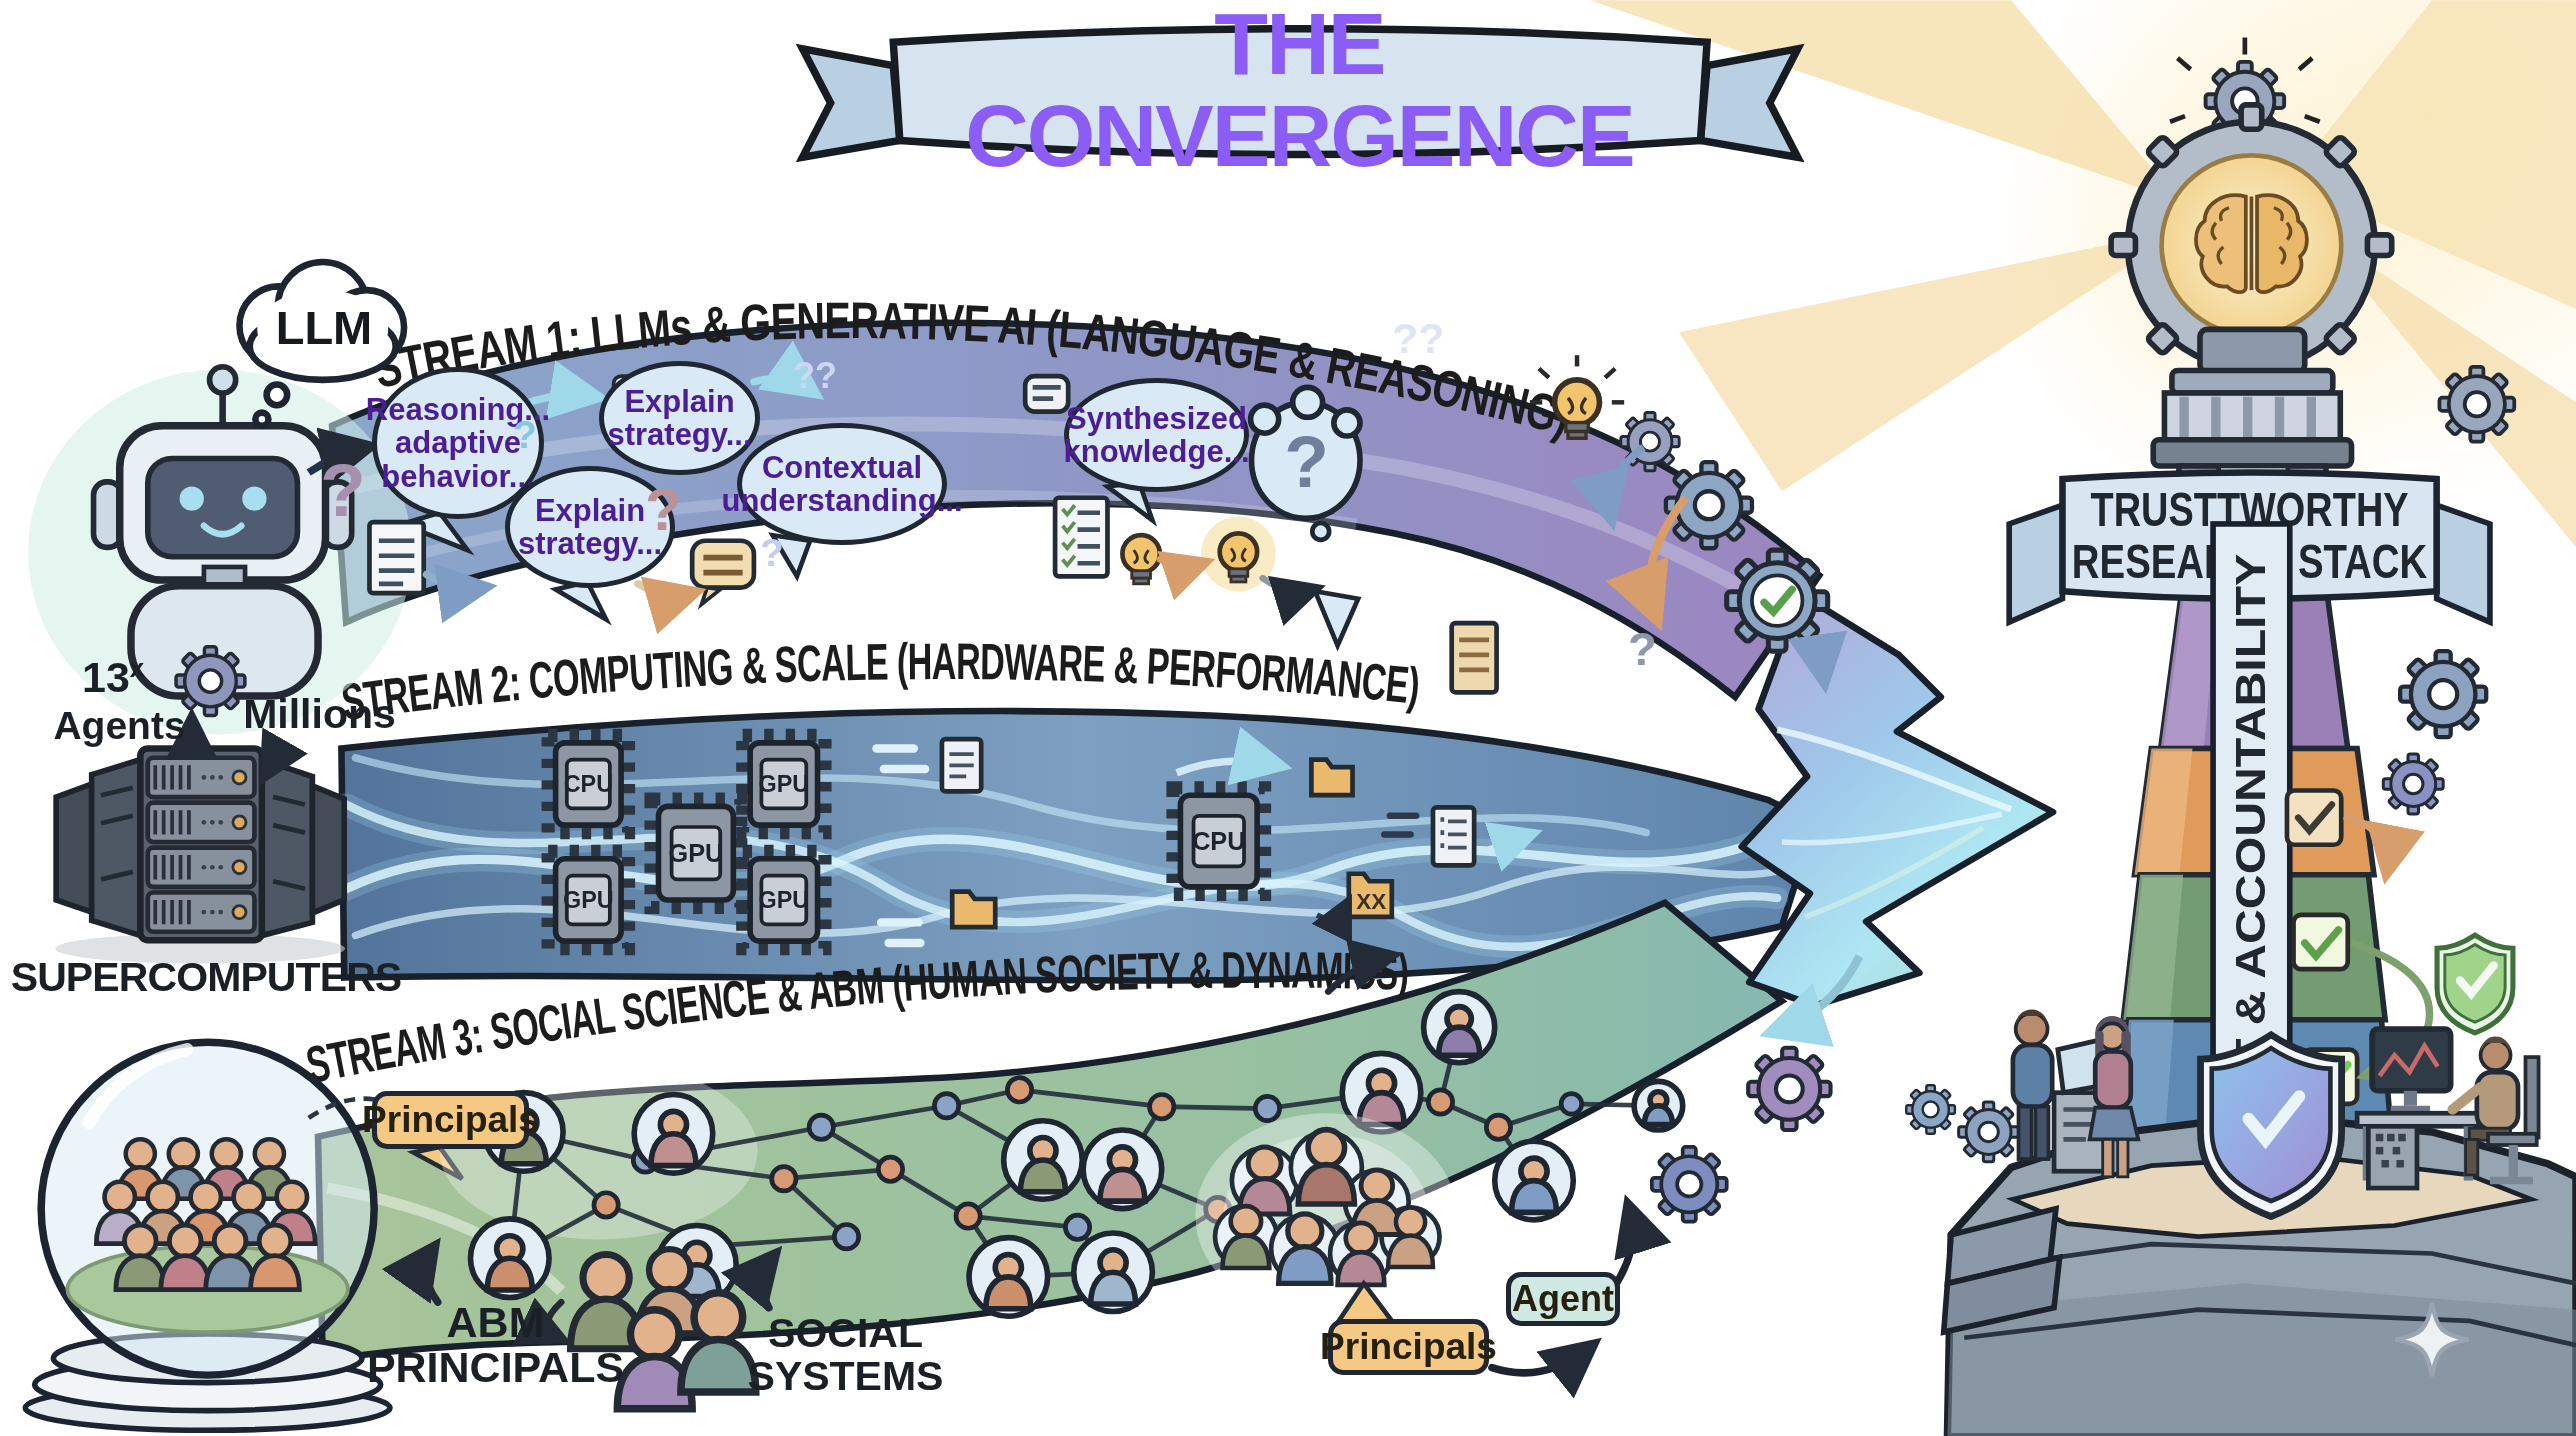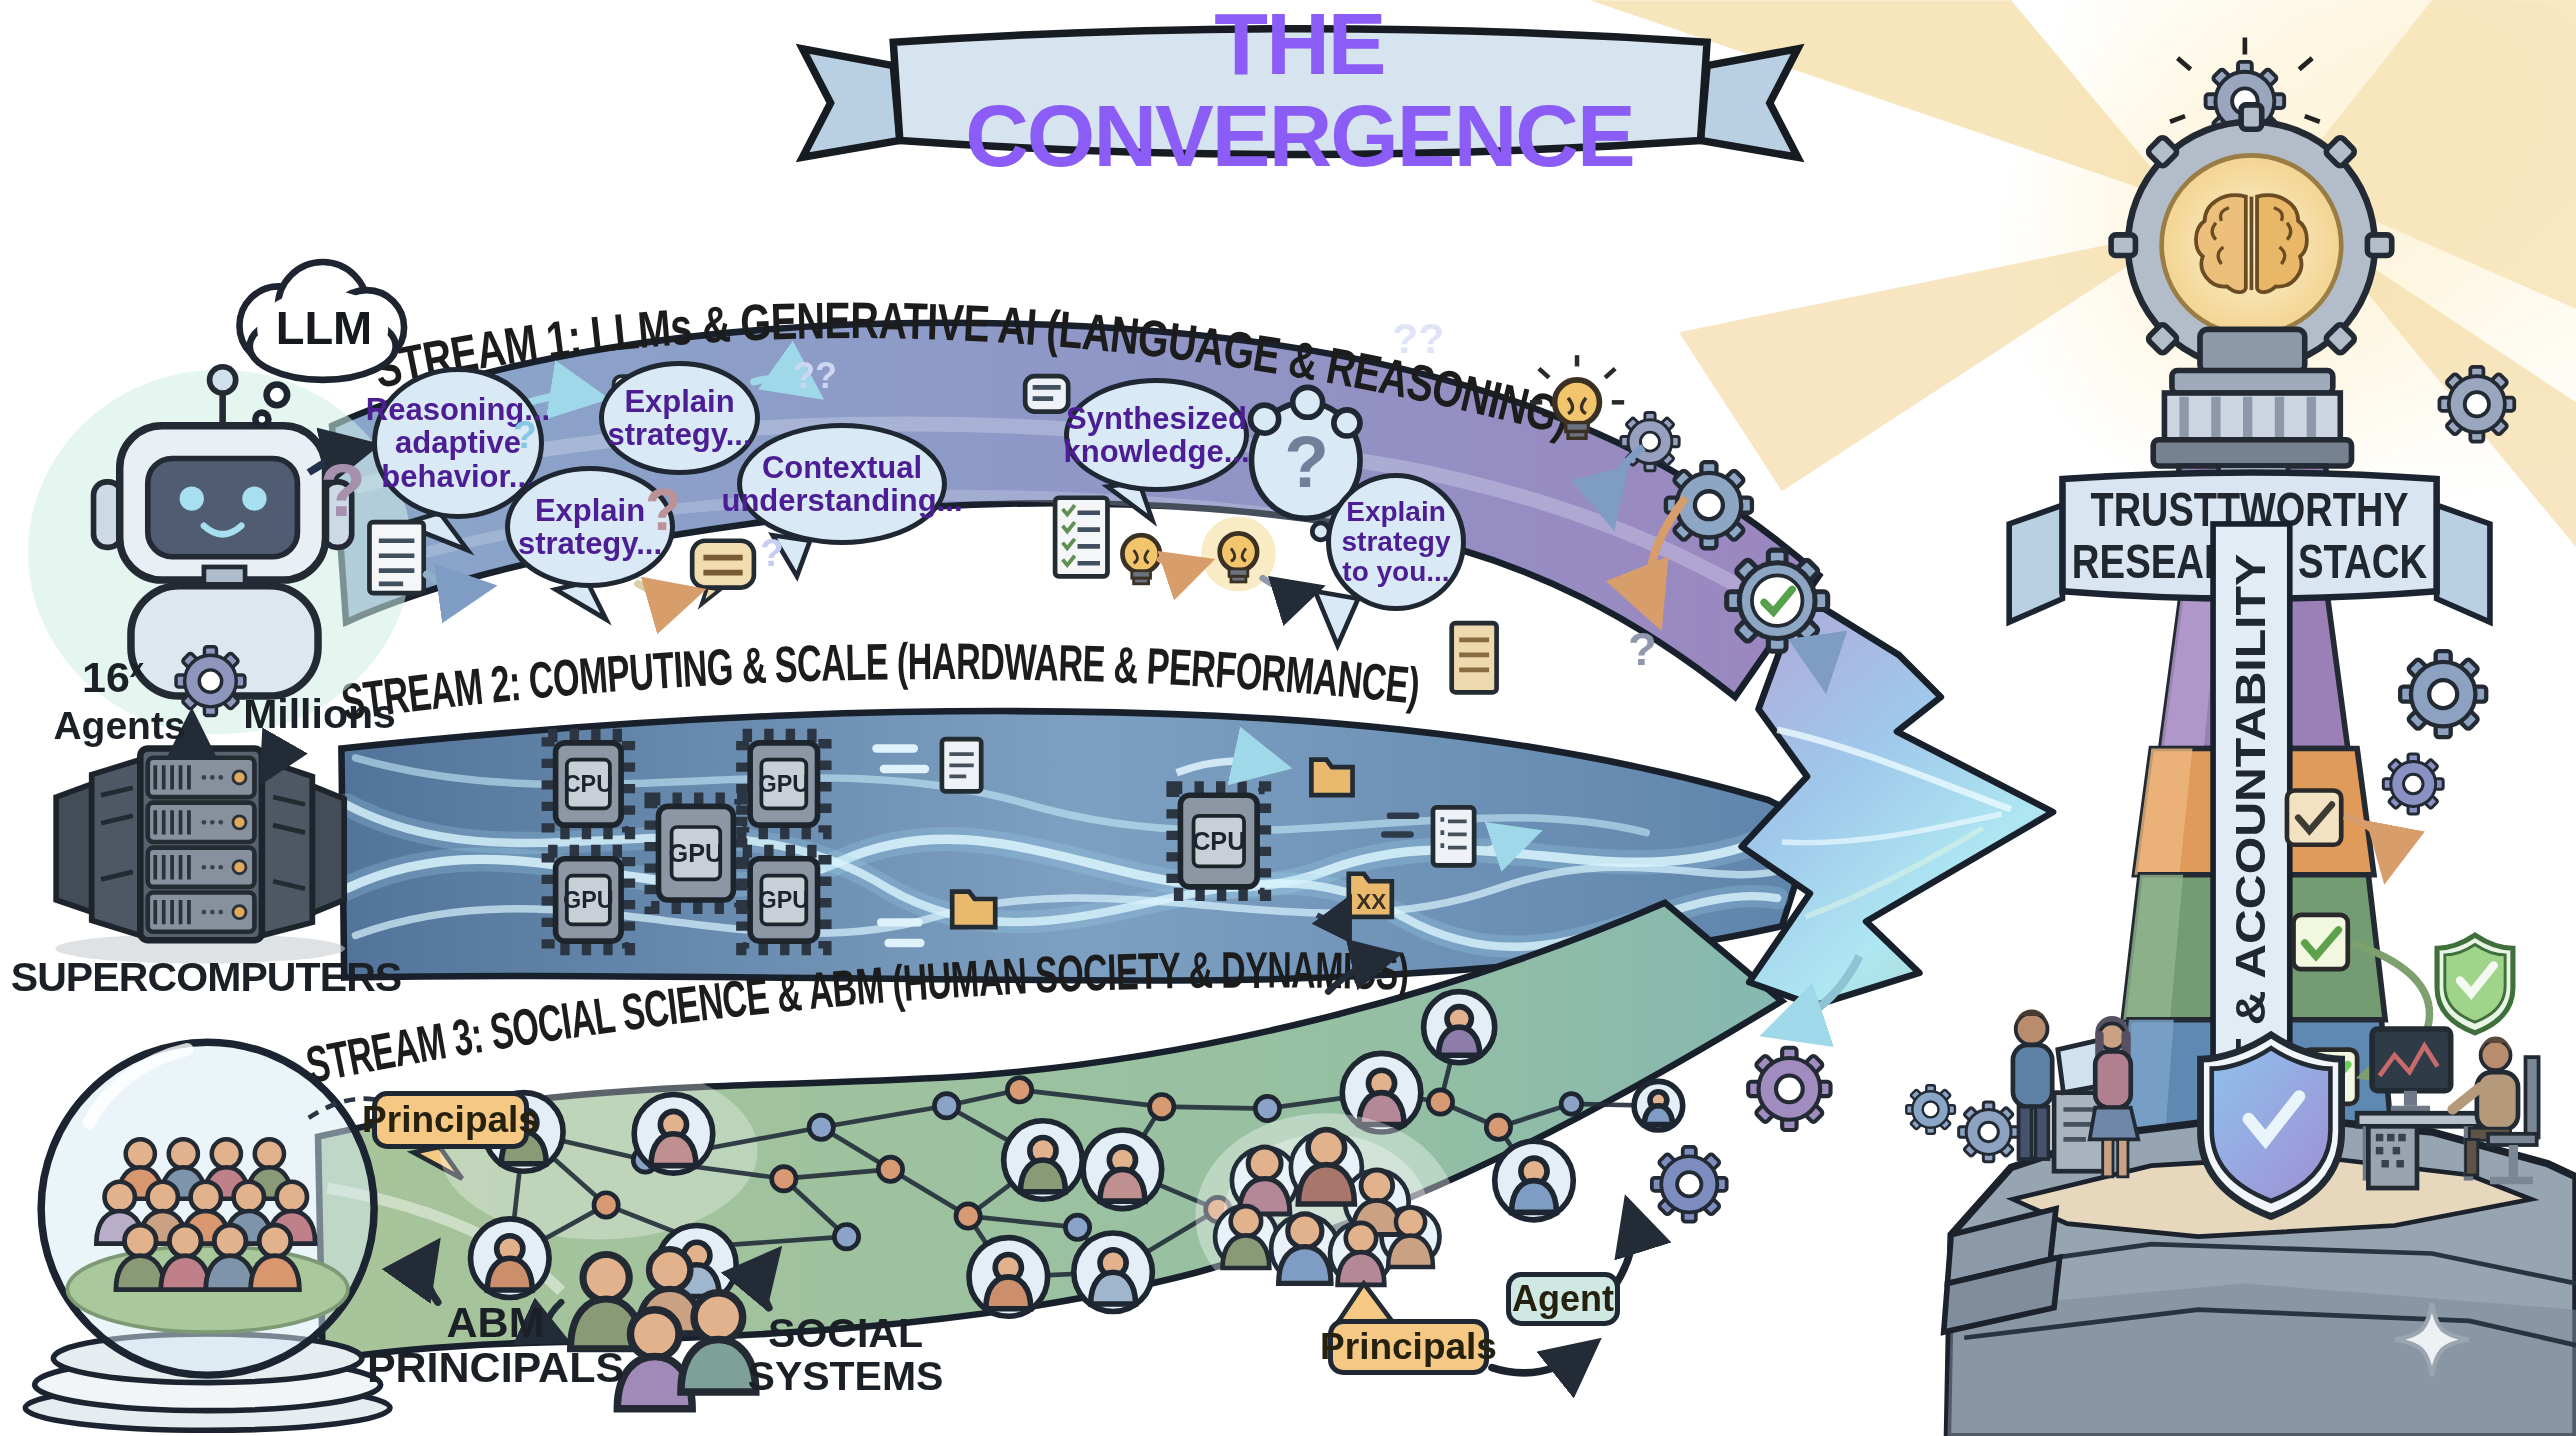--- a/index.html
+++ b/index.html
@@ -685,31 +685,30 @@
 
 
 <div class="abs lbl center" style="left:254px;top:296px;width:140px;height:65px;font-size:47px;color:#16191d;">LLM</div>
 
 <div class="abs bubble" style="left:372px;top:367px;width:172px;height:152px;font-size:31px;">Reasoning... adaptive behavior...</div>
 <div class="abs bubble" style="left:599px;top:361px;width:161px;height:114px;font-size:31px;">Explain strategy...</div>
 <div class="abs bubble" style="left:505px;top:466px;width:170px;height:122px;font-size:31px;">Explain strategy...</div>
 <div class="abs bubble" style="left:737px;top:423px;width:210px;height:122px;font-size:31px;">Contextual understanding...</div>
 <div class="abs bubble" style="left:1064px;top:378px;width:185px;height:114px;font-size:31px;">Synthesized knowledge...</div>
 <div class="abs qmark center" style="left:1274px;top:410px;width:65px;height:103px;font-size:73px;color:#70809b;">?</div>
-<div class="abs bubble" style="left:1326px;top:473px;width:140px;height:138px;font-size:28px;">Explain strategy to you...</div>
 
 <div class="abs qmark" style="left:320px;top:447px;font-size:75px;color:#a78fae;">?</div>
 <div class="abs qmark" style="left:513px;top:413px;font-size:39px;color:#86c8e4;">?</div>
 <div class="abs qmark" style="left:793px;top:355px;font-size:36px;color:#cfd6f2;">??</div>
 <div class="abs qmark" style="left:645px;top:475px;font-size:60px;color:#bb9298;">?</div>
 <div class="abs qmark" style="left:760px;top:531px;font-size:39px;color:#c5cdf0;">?</div>
 <div class="abs qmark" style="left:1392px;top:314px;font-size:43px;color:#dfe5f6;">??</div>
 <div class="abs qmark" style="left:1628px;top:621px;font-size:47px;color:#8e97ac;">?</div>
 
-<div class="abs lbl" style="left:82px;top:655px;font-size:43px;"><span>16</span><sup>x</sup></div>
+<div class="abs lbl" style="left:82px;top:655px;font-size:43px;"><span>13</span><sup>x</sup></div>
 <div class="abs lbl center" style="left:43px;top:705px;width:153px;height:43px;font-size:39px;">Agents</div>
 <div class="abs lbl center" style="left:228px;top:692px;width:159px;height:45px;font-size:41px;margin-left:12px;">Millions</div>
 <div class="abs lbl center" style="left:36px;top:954px;width:340px;height:47px;font-size:41px;letter-spacing:-0.9px;">SUPERCOMPUTERS</div>
 
 <div class="abs tag" style="left:372px;top:1091px;width:157px;height:58px;background:#f5c983;font-size:37px;">Principals</div>
 <div class="abs lbl center" style="left:374px;top:1293px;width:243px;height:103px;font-size:43px;">ABM PRINCIPALS</div>
 <div class="abs lbl center" style="left:739px;top:1308px;width:213px;height:94px;font-size:41px;">SOCIAL SYSTEMS</div>
 <div class="abs tag" style="left:1328px;top:1319px;width:161px;height:56px;background:#f5c983;font-size:37px;">Principals</div>
 <div class="abs tag" style="left:1506px;top:1272px;width:114px;height:54px;background:#cfe8e2;font-size:36px;">Agent</div>
 

